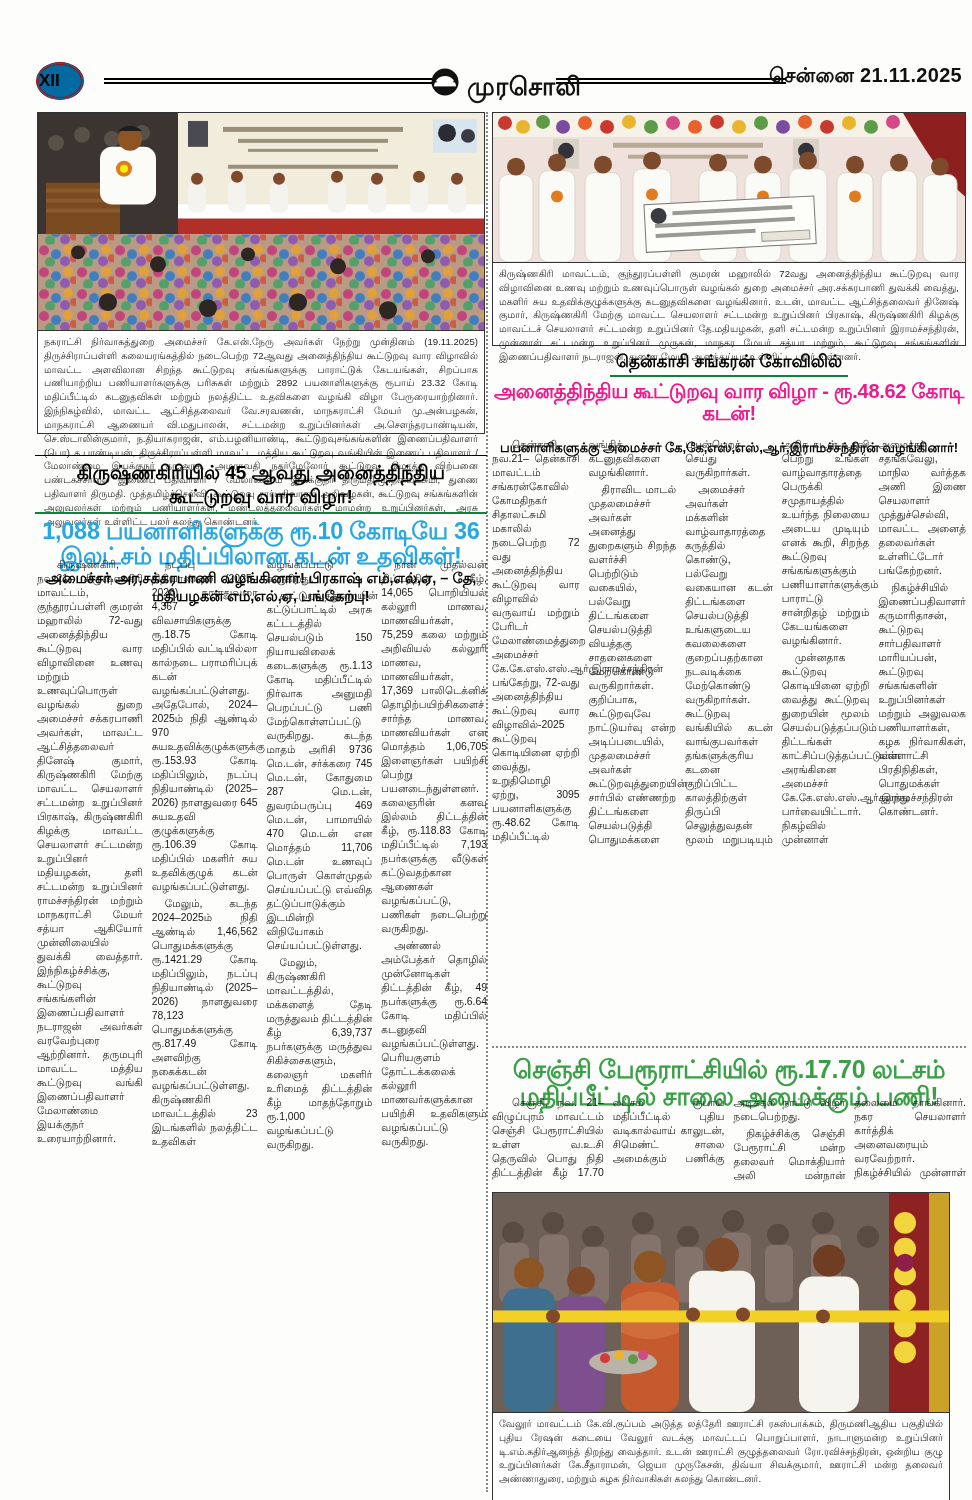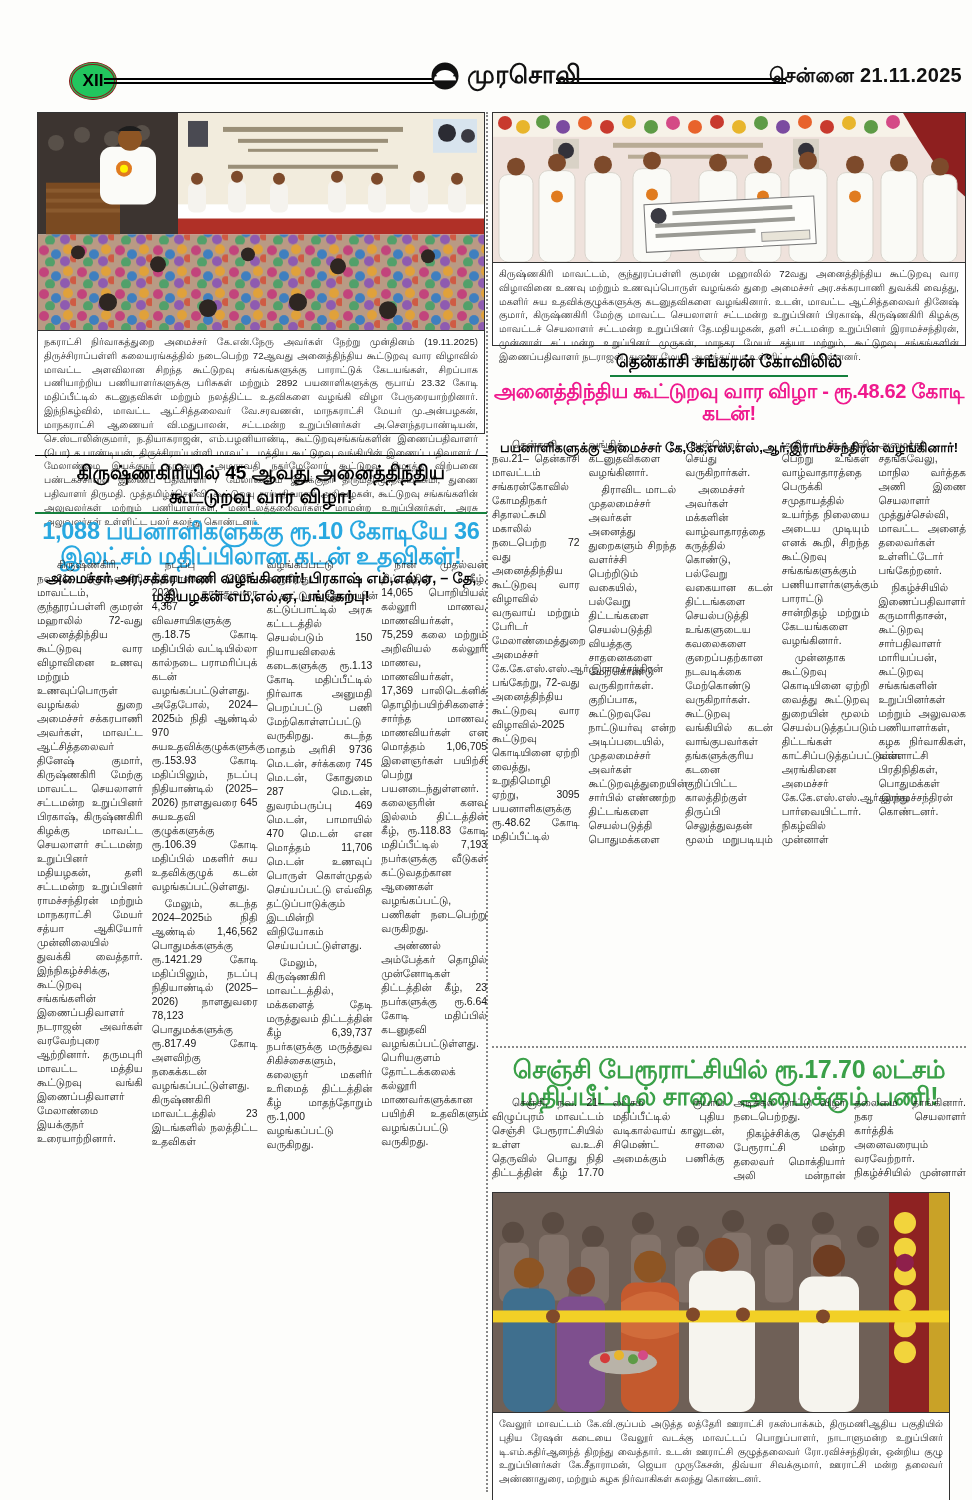--- a/index.html
+++ b/index.html
@@ -1,26 +1,26 @@
 <!DOCTYPE html>
 <html style="--magenta: #ef1a8e; --blue: #29a8e0; --green: #3aa048; --ring: #8b1a1a;"><head>
 <meta charset="utf-8">
 <style>
   html,body{margin:0;padding:0;background:#e8e8e4;}
   *{box-sizing:border-box;}
   #page{position:relative;width:972px;height:1500px;background:#fdfdfb;margin:0 auto;
         font-family:"Liberation Sans","DejaVu Sans",sans-serif;color:#111;overflow:hidden;}
 
   
-  .pagenum{position:absolute;left:69px;top:62px;width:48px;height:38px;border:3px double var(--ring,#8b1a1a);
-           border-radius:50%;display:flex;align-items:center;justify-content:center;
-           font-weight:bold;font-size:17px;color:#000;background:#22c55e;}
+  .pagenum{position:absolute;left:36px;top:62px;width:48px;height:38px;border:3px double var(--ring,#8b1a1a);
+           border-radius:50%;display:flex;align-items:center;
+           font-weight:bold;font-size:17px;color:#000;background:#0369a1;}
   .dblrule{position:absolute;height:2px;border-top:2px solid #000;border-bottom:2px solid #000;padding-top:2px;background:transparent;}
   .masthead-center{position:absolute;left:430px;top:60px;display:flex;align-items:center;gap:7px;}
-  .masthead-title{font-weight:bold;font-size:25px;letter-spacing:.5px;}
+  .masthead-title{font-weight:bold;font-size:25px;letter-spacing:.5px;margin-top:12px;}
   .edition{position:absolute;right:10px;top:64px;font-weight:bold;font-size:20px;letter-spacing:.3px;}
   .edition b{margin-left:0;}
 
   
   .photocard{position:absolute;border:1px solid #333;background:#fff;}
   .photocard .ph{display:block;width:100%;border-bottom:1px solid #333;}
   .cap{padding:4px 6px;font-size:9.6px;line-height:1.44;text-align:justify;color:#1c1c1c;}
 
   
   .kicker{font-weight:bold;text-align:center;color:#000;}
@@ -267,21 +267,21 @@
     <div class="display-h blu" style="font-size:23.5px;margin-top:5px;">1,088 பயனாளிகளுக்கு ரூ.10 கோடியே 36 இலட்சம் மதிப்பிலான கடன் உதவிகள்!</div>
     <div class="byline" style="font-size:14.5px;">அமைச்சர் அர,சக்கரபாணி வழங்கினார்! பிரகாஷ் எம்,எல்,ஏ, – தே, மதியழகன் எம்,எல்,ஏ, பங்கேற்பு!</div>
   </div>
   <div class="bodycols c4" style="position:absolute;left:37px;top:558px;width:450px;height:938px;">
       <p>கிருஷ்ணகிரி, நவ.21– கிருஷ்ணகிரி மாவட்டம், குந்தூரப்பள்ளி குமரன் மஹாலில் 72-வது அனைத்திந்திய கூட்டுறவு வார விழாவினை உணவு மற்றும் உணவுப்பொருள் வழங்கல் துறை அமைச்சர் சக்கரபாணி அவர்கள், மாவட்ட ஆட்சித்தலைவர் தினேஷ் குமார், கிருஷ்ணகிரி மேற்கு மாவட்ட செயலாளர் சட்டமன்ற உறுப்பினர் பிரகாஷ், கிருஷ்ணகிரி கிழக்கு மாவட்ட செயலாளர் சட்டமன்ற உறுப்பினர் மதியழகன், தளி சட்டமன்ற உறுப்பினர் ராமச்சந்திரன் மற்றும் மாநகராட்சி மேயர் சத்யா ஆகியோர் முன்னிலையில் துவக்கி வைத்தார். இந்நிகழ்ச்சிக்கு, கூட்டுறவு சங்கங்களின் இணைப்பதிவாளர் நடராஜன் அவர்கள் வரவேற்புரை ஆற்றினார். தருமபுரி மாவட்ட மத்திய கூட்டுறவு வங்கி இணைப்பதிவாளர் மேலாண்மை இயக்குநர் உரையாற்றினார்.</p>
       <p>நடப்பு நிதியாண்டில் (2025–2026) நாளதுவரை 4,367 விவசாயிகளுக்கு ரூ.18.75 கோடி மதிப்பில் வட்டியில்லா கால்நடை பராமரிப்புக் கடன் வழங்கப்பட்டுள்ளது. அதேபோல், 2024–2025ம் நிதி ஆண்டில் 970 சுயஉதவிக்குழுக்களுக்கு ரூ.153.93 கோடி மதிப்பிலும், நடப்பு நிதியாண்டில் (2025–2026) நாளதுவரை 645 சுயஉதவி குழுக்களுக்கு ரூ.106.39 கோடி மதிப்பில் மகளிர் சுய உதவிக்குழுக் கடன் வழங்கப்பட்டுள்ளது.</p>
       <p>மேலும், கடந்த 2024–2025ம் நிதி ஆண்டில் 1,46,562 பொதுமக்களுக்கு ரூ.1421.29 கோடி மதிப்பிலும், நடப்பு நிதியாண்டில் (2025–2026) நாளதுவரை 78,123 பொதுமக்களுக்கு ரூ.817.49 கோடி அளவிற்கு நகைக்கடன் வழங்கப்பட்டுள்ளது. கிருஷ்ணகிரி மாவட்டத்தில் 23 இடங்களில் நலத்திட்ட உதவிகள் வழங்கப்பட்டு வருகிறது.</p>
       <p>கூட்டுறவுத்துறையின் கட்டுப்பாட்டில் அரசு கட்டடத்தில் செயல்படும் 150 நியாயவிலைக் கடைகளுக்கு ரூ.1.13 கோடி மதிப்பீட்டில் நிர்வாக அனுமதி பெறப்பட்டு பணி மேற்கொள்ளப்பட்டு வருகிறது. கடந்த மாதம் அரிசி 9736 மெ.டன், சர்க்கரை 745 மெ.டன், கோதுமை 287 மெ.டன், துவரம்பருப்பு 469 மெ.டன், பாமாயில் 470 மெ.டன் என மொத்தம் 11,706 மெ.டன் உணவுப் பொருள் கொள்முதல் செய்யப்பட்டு எவ்வித தட்டுப்பாடுக்கும் இடமின்றி விநியோகம் செய்யப்பட்டுள்ளது.</p>
       <p>மேலும், கிருஷ்ணகிரி மாவட்டத்தில், மக்களைத் தேடி மருத்துவம் திட்டத்தின் கீழ் 6,39,737 நபர்களுக்கு மருத்துவ சிகிச்சைகளும், கலைஞர் மகளிர் உரிமைத் திட்டத்தின் கீழ் மாதந்தோறும் ரூ.1,000 வழங்கப்பட்டு வருகிறது.</p>
       <p>நான் முதல்வன் திட்டத்தின் கீழ், 14,065 பொறியியல் கல்லூரி மாணவ, மாணவியர்கள், 75,259 கலை மற்றும் அறிவியல் கல்லூரி மாணவ, மாணவியர்கள், 17,369 பாலிடெக்னிக் தொழிற்பயிற்சிகளைச் சார்ந்த மாணவ, மாணவியர்கள் என மொத்தம் 1,06,705 இளைஞர்கள் பயிற்சி பெற்று பயனடைந்துள்ளனர். கலைஞரின் கனவு இல்லம் திட்டத்தின் கீழ், ரூ.118.83 கோடி மதிப்பீட்டில் 7,193 நபர்களுக்கு வீடுகள் கட்டுவதற்கான ஆணைகள் வழங்கப்பட்டு, பணிகள் நடைபெற்று வருகிறது.</p>
-      <p>அண்ணல் அம்பேத்கர் தொழில் முன்னோடிகள் திட்டத்தின் கீழ், 23 நபர்களுக்கு ரூ.6.64 கோடி மதிப்பில் கடனுதவி வழங்கப்பட்டுள்ளது. பெரியகுளம் தோட்டக்கலைக் கல்லூரி மாணவர்களுக்கான பயிற்சி உதவிகளும் வழங்கப்பட்டு வருகிறது.</p>
+      <p>அண்ணல் அம்பேத்கர் தொழில் முன்னோடிகள் திட்டத்தின் கீழ், 49 நபர்களுக்கு ரூ.6.64 கோடி மதிப்பில் கடனுதவி வழங்கப்பட்டுள்ளது. பெரியகுளம் தோட்டக்கலைக் கல்லூரி மாணவர்களுக்கான பயிற்சி உதவிகளும் வழங்கப்பட்டு வருகிறது.</p>
     </div>
 
   <div class="hdots" style="left:492px;top:1046px;width:474px;"></div>
 
   <div class="display-h grn" style="position:absolute;left:492px;top:1056px;width:474px;font-size:25px;">செஞ்சி பேரூராட்சியில் ரூ.17.70 லட்சம் மதிப்பீட்டில் சாலை அமைக்கும் பணி!</div>
 
   <div class="bodycols c4" style="position:absolute;left:492px;top:1096px;width:474px;height:92px;">
       <p>செஞ்சி, நவ. 21– விழுப்புரம் மாவட்டம் செஞ்சி பேரூராட்சியில் உள்ள வ.உ.சி தெருவில் பொது நிதி திட்டத்தின் கீழ் 17.70 லட்சம் ரூபாய் மதிப்பீட்டில் புதிய வடிகால்வாய் காலுடன், சிமெண்ட் சாலை அமைக்கும் பணிக்கு அடிக்கல் நாட்டு விழா நடைபெற்றது.</p>
       <p>நிகழ்ச்சிக்கு செஞ்சி பேரூராட்சி மன்ற தலைவர் மொக்தியார் அலி மன்நான் தலைமை தாங்கினார். நகர செயலாளர் கார்த்திக் அனைவரையும் வரவேற்றார். நிகழ்ச்சியில் முன்னாள் அமைச்சர் செஞ்சி மஸ்தான் எம்.எல்.ஏ. கலந்து கொண்டு புதிய வடிகால்வாய் காலுடன் சிமெண்ட் சாலை அமைப்பதற்கு பணியை தொடங்கி வைத்தார்.</p>
     </div>

